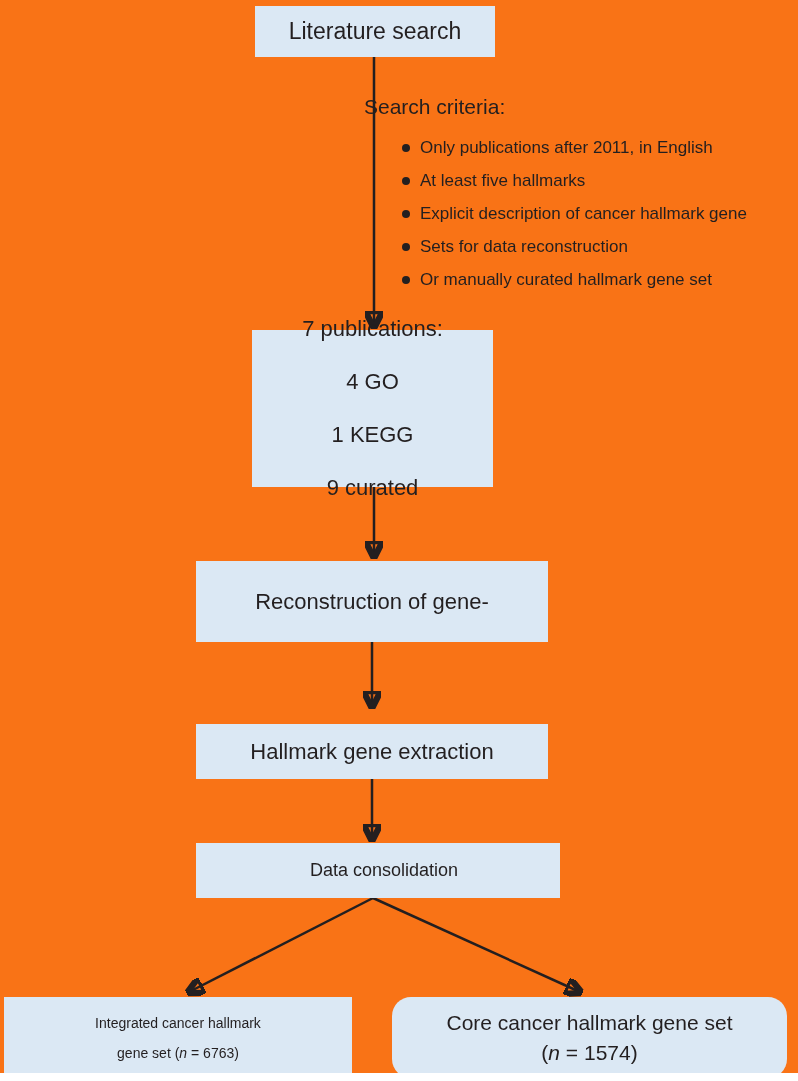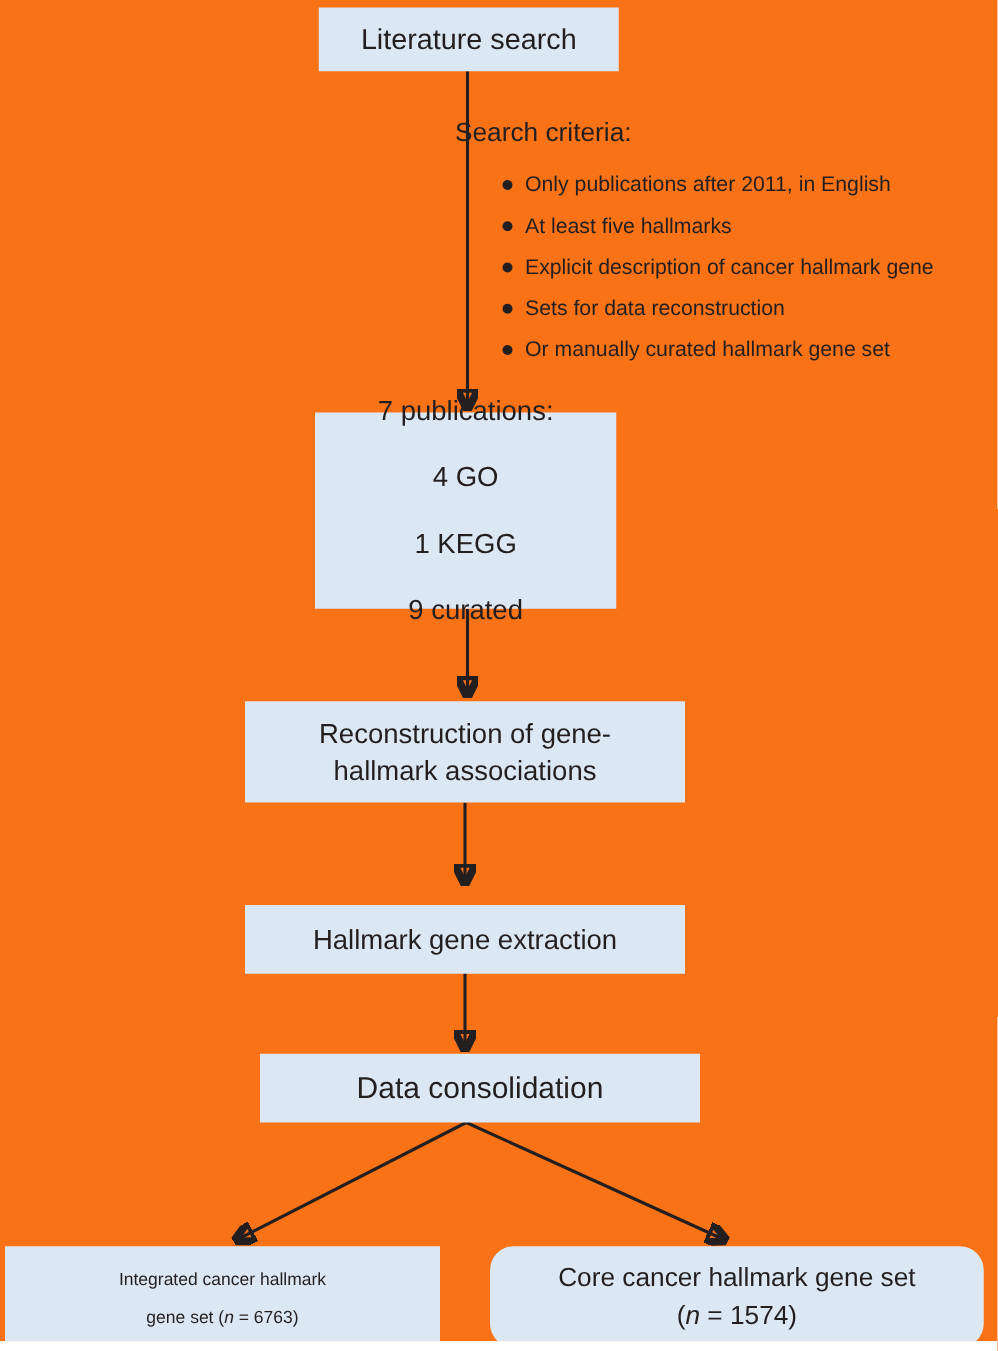--- a/index.html
+++ b/index.html
@@ -19,21 +19,21 @@
     flex-direction: column;
     align-items: center;
     justify-content: center;
     text-align: center;
     line-height: 1.25;
   }
   .box-literature   { left: 255px; top: 6px;   width: 240px; height: 51px; font-size: 23px; }
   .box-publications { left: 252px; top: 330px; width: 241px; height: 157px; font-size: 22px; line-height: 32px; gap: 21px; }
   .box-reconstruction { left: 196px; top: 561px; width: 352px; height: 81px; font-size: 22px; line-height: 30px; }
   .box-extraction   { left: 196px; top: 724px; width: 352px; height: 55px; font-size: 22px; }
-  .box-consolidation{ left: 208px; top: 843px; width: 352px; height: 55px; font-size: 24px; }
+  .box-consolidation{ left: 196px; top: 843px; width: 352px; height: 55px; font-size: 18px; padding-left: 12px; }
   .box-integrated   { left: 4px;   top: 997px; width: 348px; height: 81px; font-size: 14px; line-height: 30px; }
   .box-core         { left: 392px; top: 997px; width: 395px; height: 81px; font-size: 21px; line-height: 30px; border-radius: 19px; }
 
   .criteria-heading {
     position: absolute;
     left: 364px;
     top: 95px;
     font-size: 21px;
   }
   .criteria-list {
@@ -110,21 +110,20 @@
 
   <div class="box box-publications">
     <span>7 publications:</span>
     <span>4 GO</span>
     <span>1 KEGG</span>
     <span>9 curated</span>
   </div>
 
   <div class="box box-reconstruction">
     <span>Reconstruction of gene-</span>
-    <span>hallmark associations</span>
   </div>
 
   <div class="box box-extraction">
     <span>Hallmark gene extraction</span>
   </div>
 
   <div class="box box-consolidation">
     <span>Data consolidation</span>
   </div>
 

